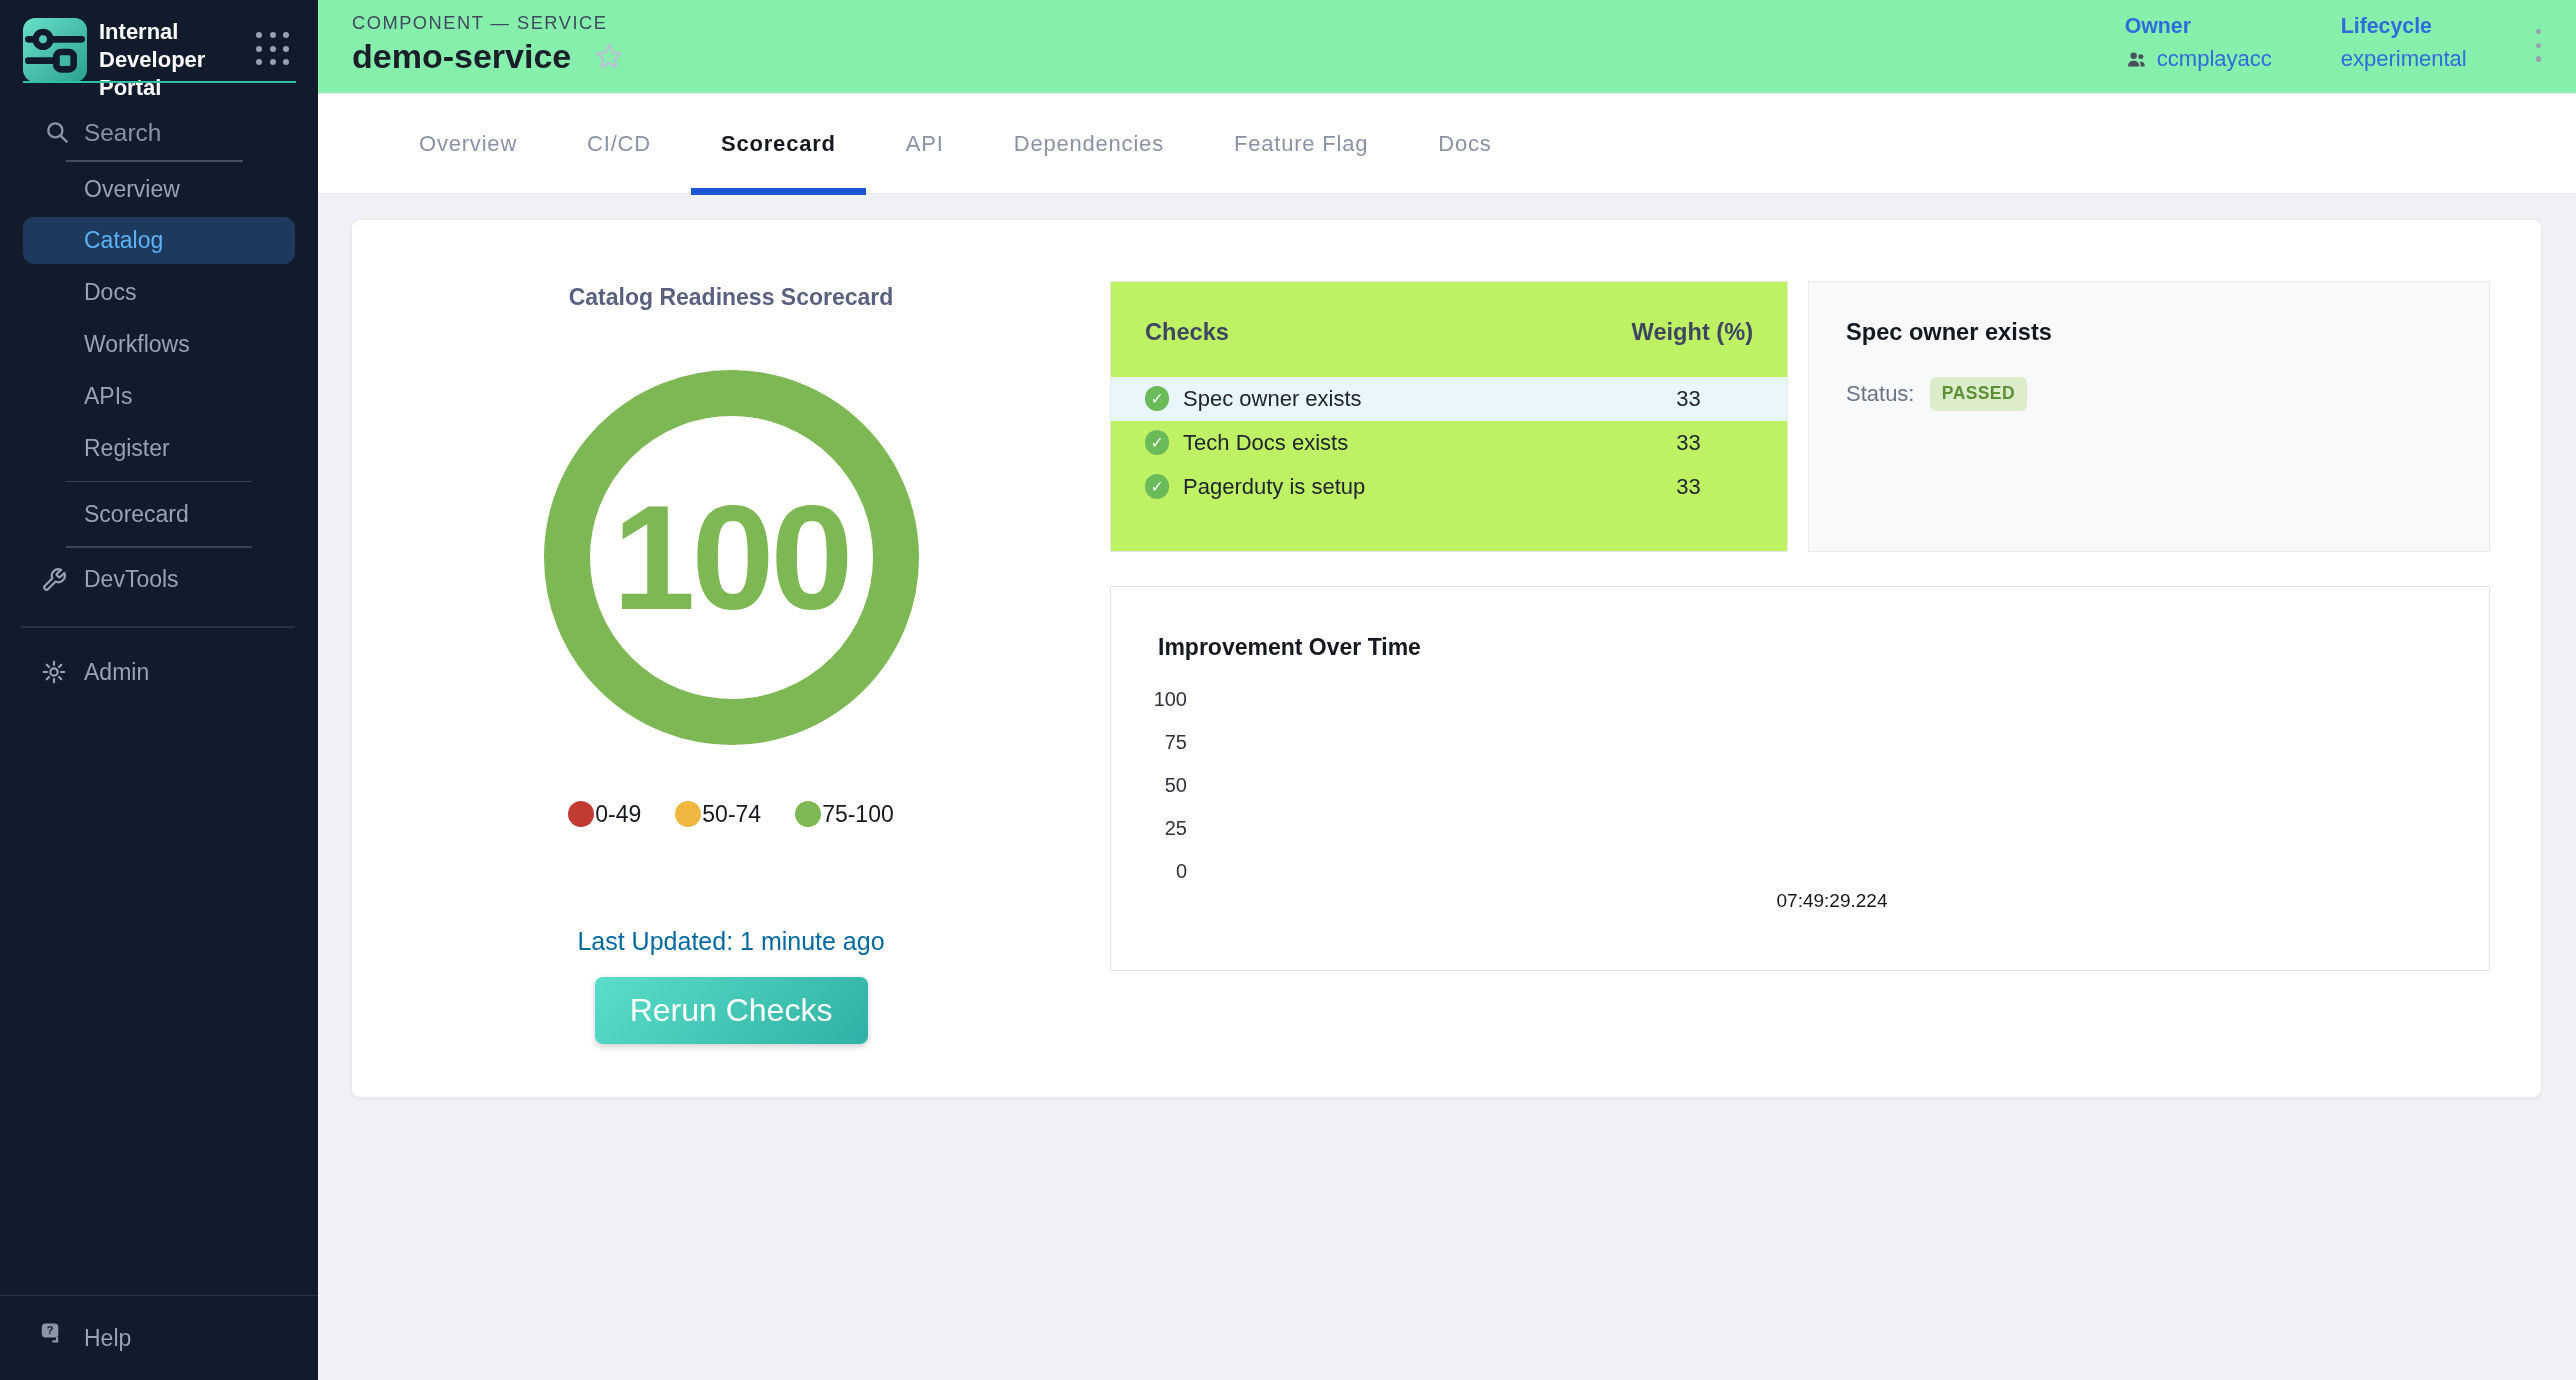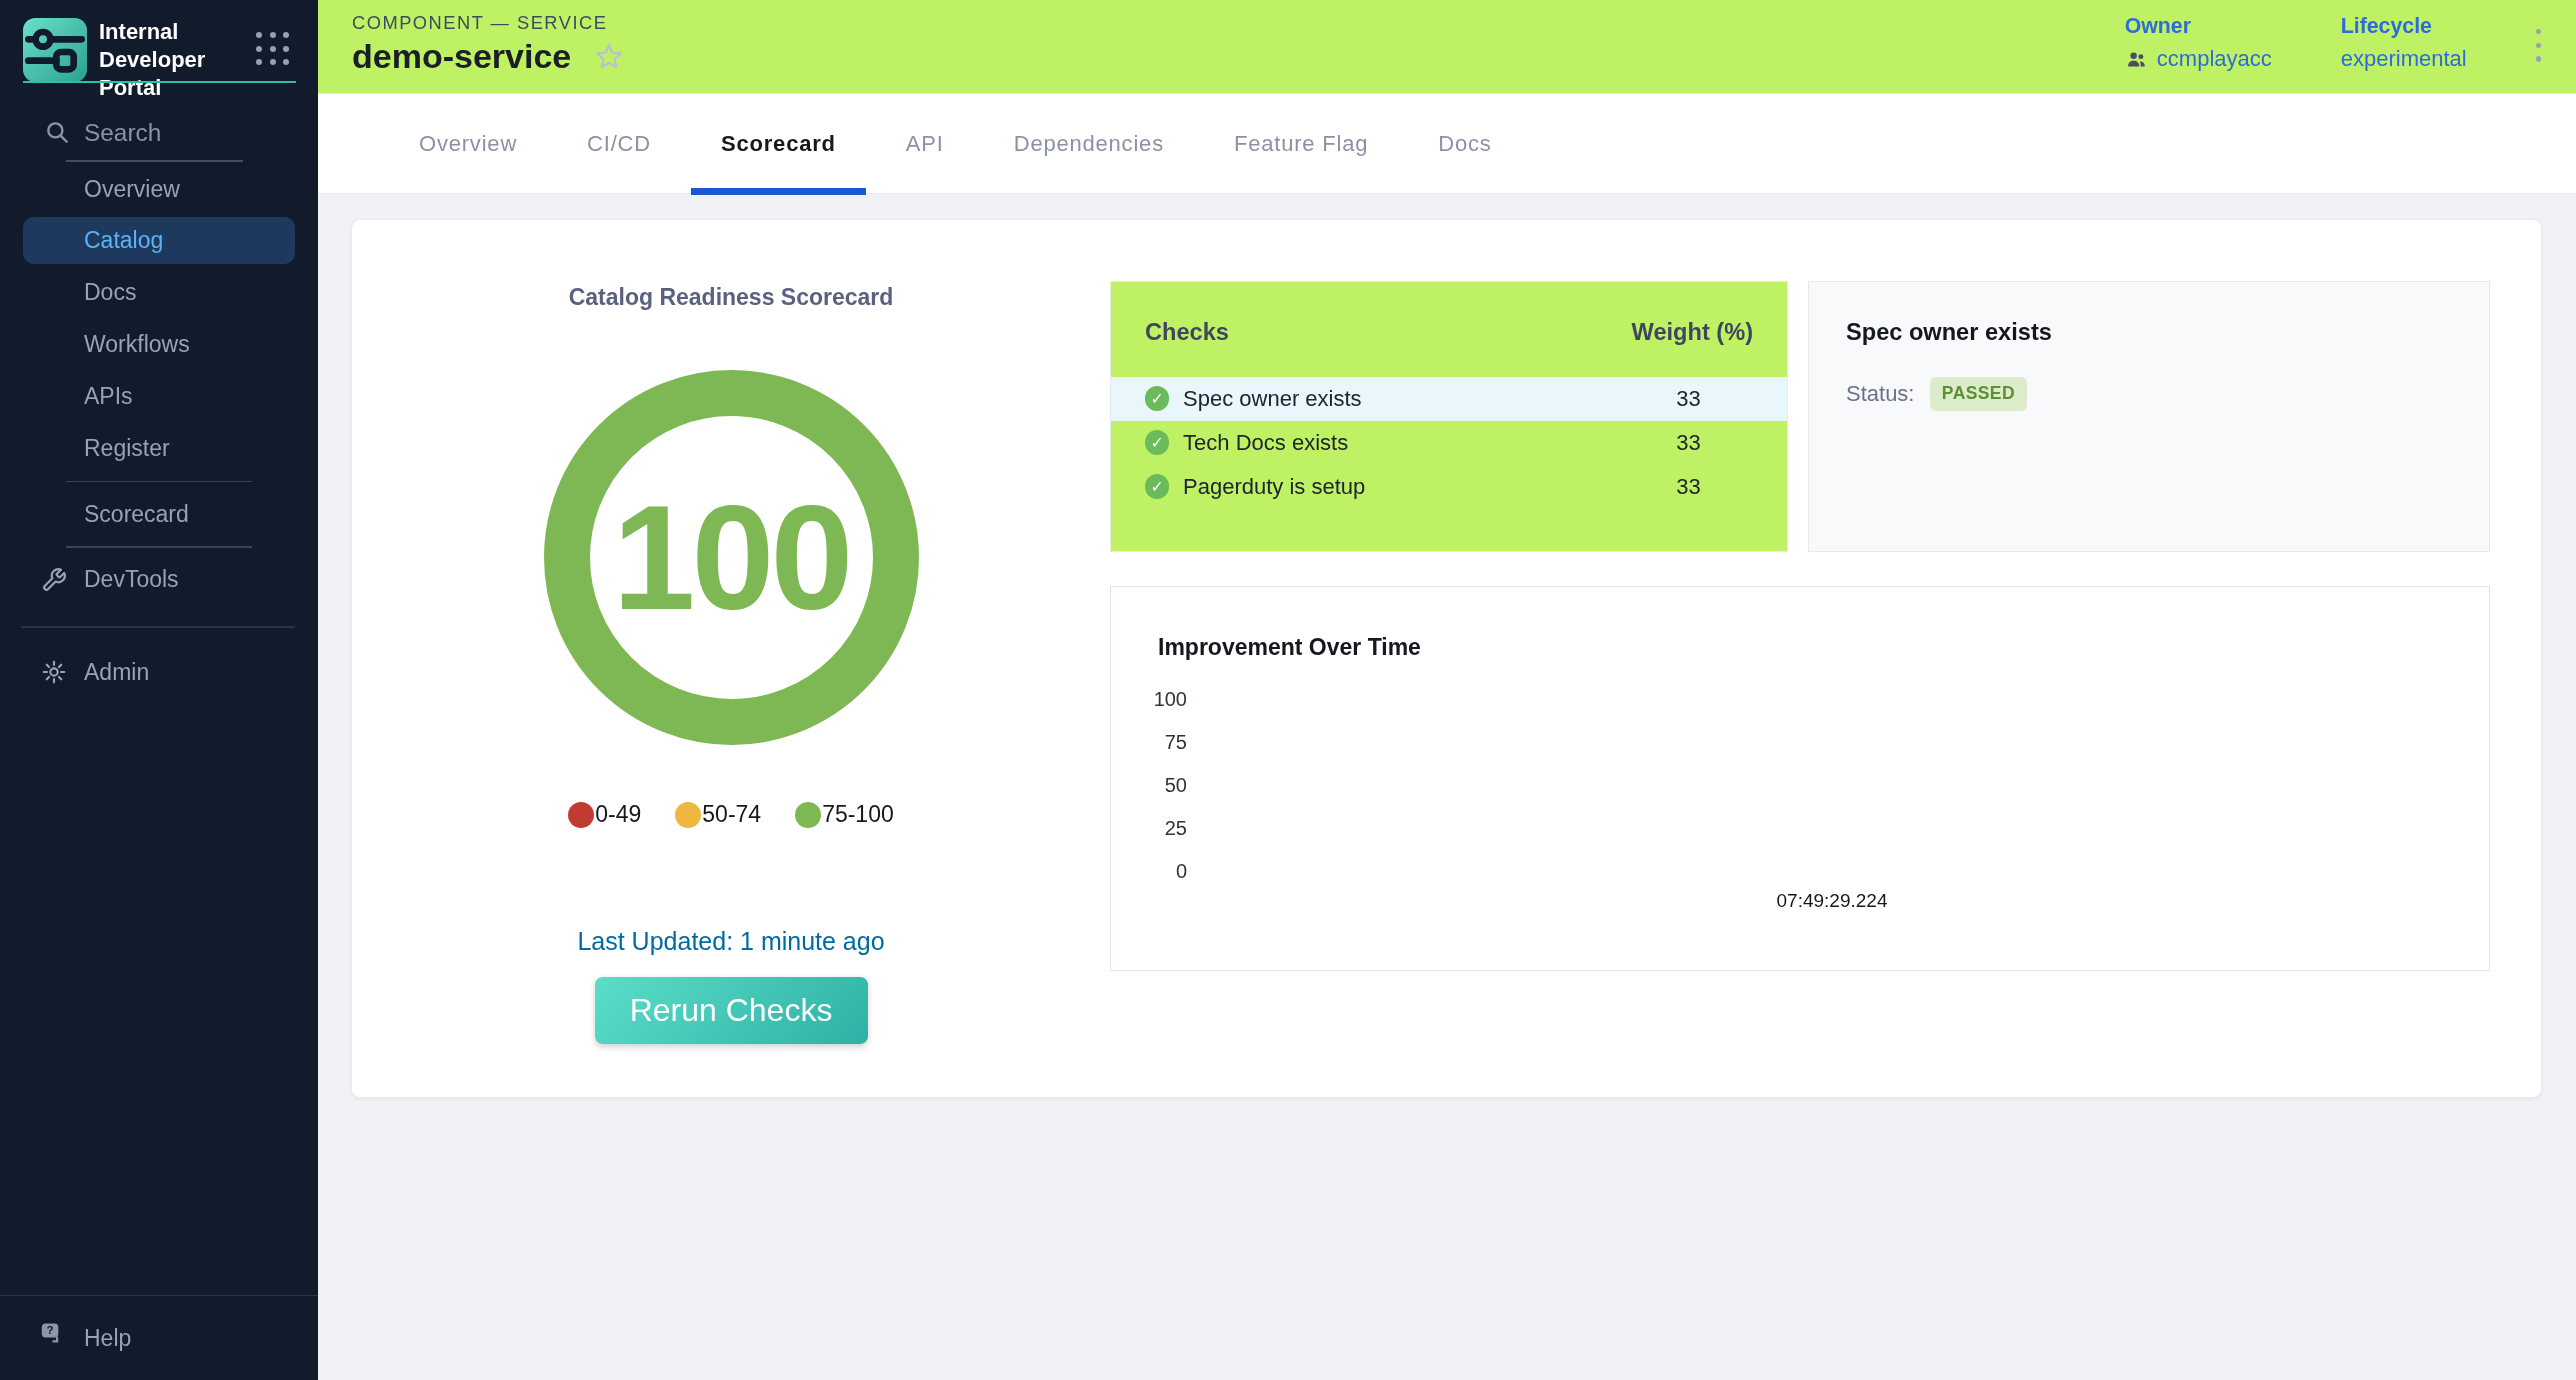--- a/index.html
+++ b/index.html
@@ -34,21 +34,21 @@
   .side-divider { position:absolute; left:21.3px; top:626px; width:274px; height:1.5px; background:#2a3447; }
   .admin-item { position:absolute; left:0; top:646px; width:318px; }
   .sidebar-bottom { position:absolute; left:0; bottom:0; width:318px; height:85px; border-top:1.5px solid #2a3447; }
   .help-row { position:relative; height:100%; display:flex; align-items:center; padding-left:84px;
               font-size:23px; color:#99a2b4; cursor:pointer; }
   .help-row .nav-ic { position:absolute; left:38px; top:50%; transform:translateY(-50%); }
 
   
   .main { position:absolute; left:318px; top:0; width:2258px; height:1380px; background:#f0f2f5; }
 
-  .page-header { position:absolute; left:0; top:0; width:100%; height:94px; background:#bef264;
+  .page-header { position:absolute; left:0; top:0; width:100%; height:94px; background:#86efac;
                  border-bottom:1.5px solid #e4e7ec; }
   .eyebrow { position:absolute; left:34px; top:12.2px; font-size:18.3px; letter-spacing:1.5px;
              color:#3f4a5f; font-weight:500; }
   .page-title-row { position:absolute; left:34px; top:37px; display:flex; align-items:center; gap:21.3px; }
   .page-title { font-size:34px; font-weight:700; color:#1a1e28; }
   .star-btn { cursor:pointer; display:flex; }
   .header-right { position:absolute; right:35px; top:13.7px; display:flex; align-items:flex-start; gap:69px; }
   .meta-label { font-size:21.3px; font-weight:700; color:#2e6bdb; margin-bottom:7.6px; }
   .meta-value { display:flex; align-items:center; gap:9.1px; font-size:22px; color:#2e6bdb; }
   .kebab { margin-top:15.2px; display:flex; flex-direction:column; gap:8.4px; cursor:pointer; }
@@ -65,21 +65,21 @@
           border:0.8px solid #e9ebef; border-radius:9.1px; box-shadow:0 1.5px 4.6px rgba(16,24,40,.05); }
 
   
   .score-col { position:absolute; left:0; top:0; width:758px; height:100%;
                display:flex; flex-direction:column; align-items:center; }
   .score-title { margin-top:64px; font-size:23px; font-weight:700; color:#5a6180; }
   .ring { margin-top:59px; width:375px; height:375px; border-radius:50%; border:46px solid #7db854;
           display:flex; align-items:center; justify-content:center; }
   .ring-value { font-size:149px; font-weight:700; color:#7db854; letter-spacing:-3.8px; }
   .legend { margin-top:56px; display:flex; gap:34px; }
-  .legend-item { display:flex; align-items:flex-end; gap:1px; font-size:23px; color:#15181f; }
+  .legend-item { display:flex; align-items:flex-start; gap:1px; font-size:23px; color:#15181f; }
   .dot { width:26px; height:26px; border-radius:50%; }
   .dot-red { background:#c23b32; } .dot-yellow { background:#f0b740; } .dot-green { background:#7db854; }
   .last-updated { margin-top:99px; font-size:25px; color:#0369a1; }
   .rerun-btn { margin-top:21.3px; width:273px; height:67px; border-radius:7.6px; border:none;
                background:linear-gradient(135deg,#5adec9 0%,#2fb0a4 100%); color:#ffffff;
                font-size:32px; font-weight:500; font-family:"Liberation Sans",sans-serif;
                box-shadow:0 2.3px 6.1px rgba(0,0,0,.18); cursor:pointer; }
 
   
   .checks-panel { position:absolute; left:758px; top:61px; width:678px; height:271px;

